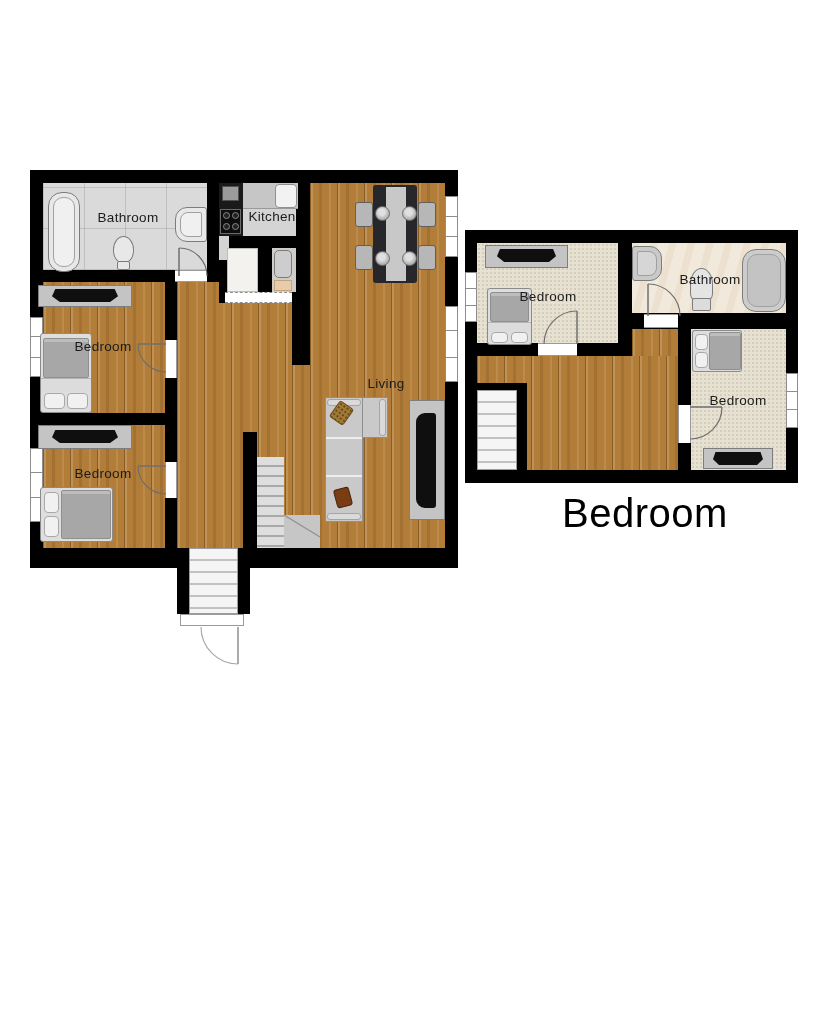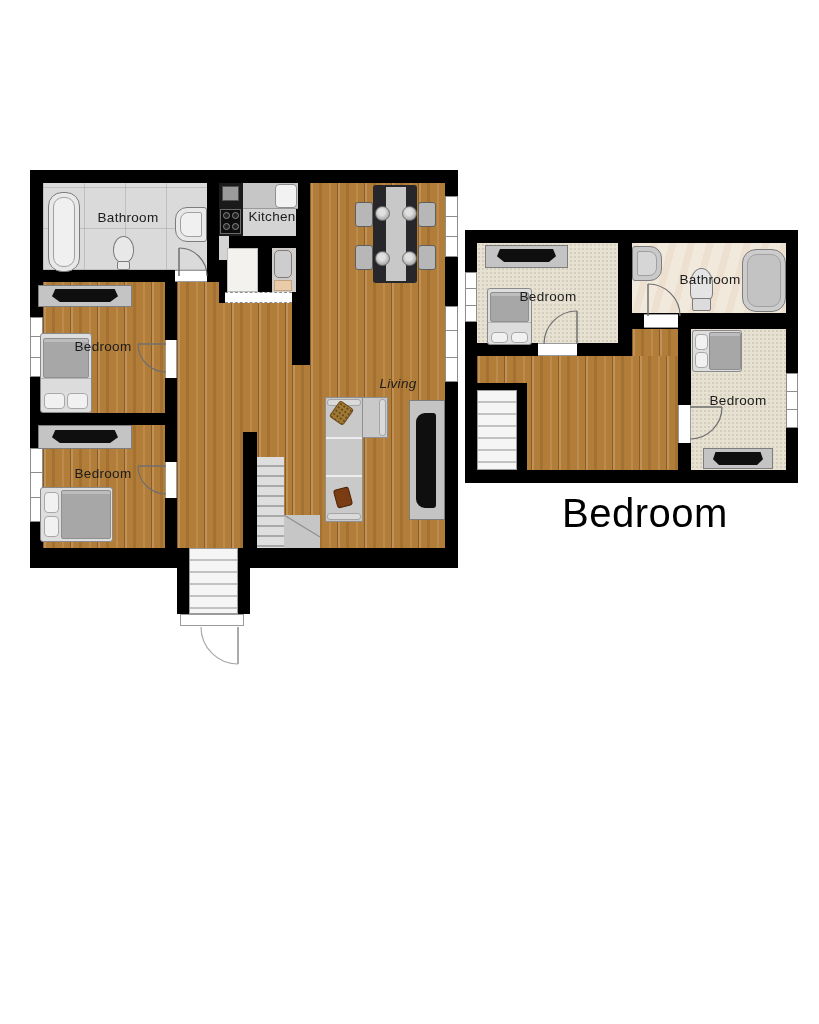--- a/index.html
+++ b/index.html
@@ -159,21 +159,21 @@
   <div class="bedframe" style="left:10px;top:317px;width:73px;height:55px;">
     <div class="pillow" style="left:3px;top:4px;width:15px;height:21px;"></div>
     <div class="pillow" style="left:3px;top:28px;width:15px;height:21px;"></div>
     <div class="blanket" style="left:20px;top:2px;width:50px;height:49px;"></div>
   </div>
 
   <div class="label" style="left:98px;top:47px;">Bathroom</div>
   <div class="label" style="left:242px;top:46px;">Kitchen</div>
   <div class="label" style="left:73px;top:176px;">Bedroom</div>
   <div class="label" style="left:73px;top:303px;">Bedroom</div>
-  <div class="label" style="left:368px;top:213px;font-style:italic;">Living</div>
+  <div class="label" style="left:356px;top:213px;">Living</div>
 
   <svg class="overlay" width="428" height="500" viewBox="0 0 428 500">
     <path d="M149,78 L149,106" stroke="#6f6f6f" stroke-width="1.5" fill="none"></path>
     <path d="M149,78 A28,28 0 0 1 177,106" stroke="#6f6f6f" stroke-width="1.2" fill="none"></path>
     <path d="M108,174 L136,174" stroke="#6f6f6f" stroke-width="1.5" fill="none"></path>
     <path d="M108,174 A28,28 0 0 0 136,202" stroke="#6f6f6f" stroke-width="1.2" fill="none"></path>
     <path d="M108,296 L136,296" stroke="#6f6f6f" stroke-width="1.5" fill="none"></path>
     <path d="M108,296 A28,28 0 0 0 136,324" stroke="#6f6f6f" stroke-width="1.2" fill="none"></path>
     <path d="M208,457 L208,494" stroke="#8f8f8f" stroke-width="1.5" fill="none"></path>
     <path d="M171,457 A37,37 0 0 0 208,494" stroke="#aaaaaa" stroke-width="1.2" fill="none"></path>

